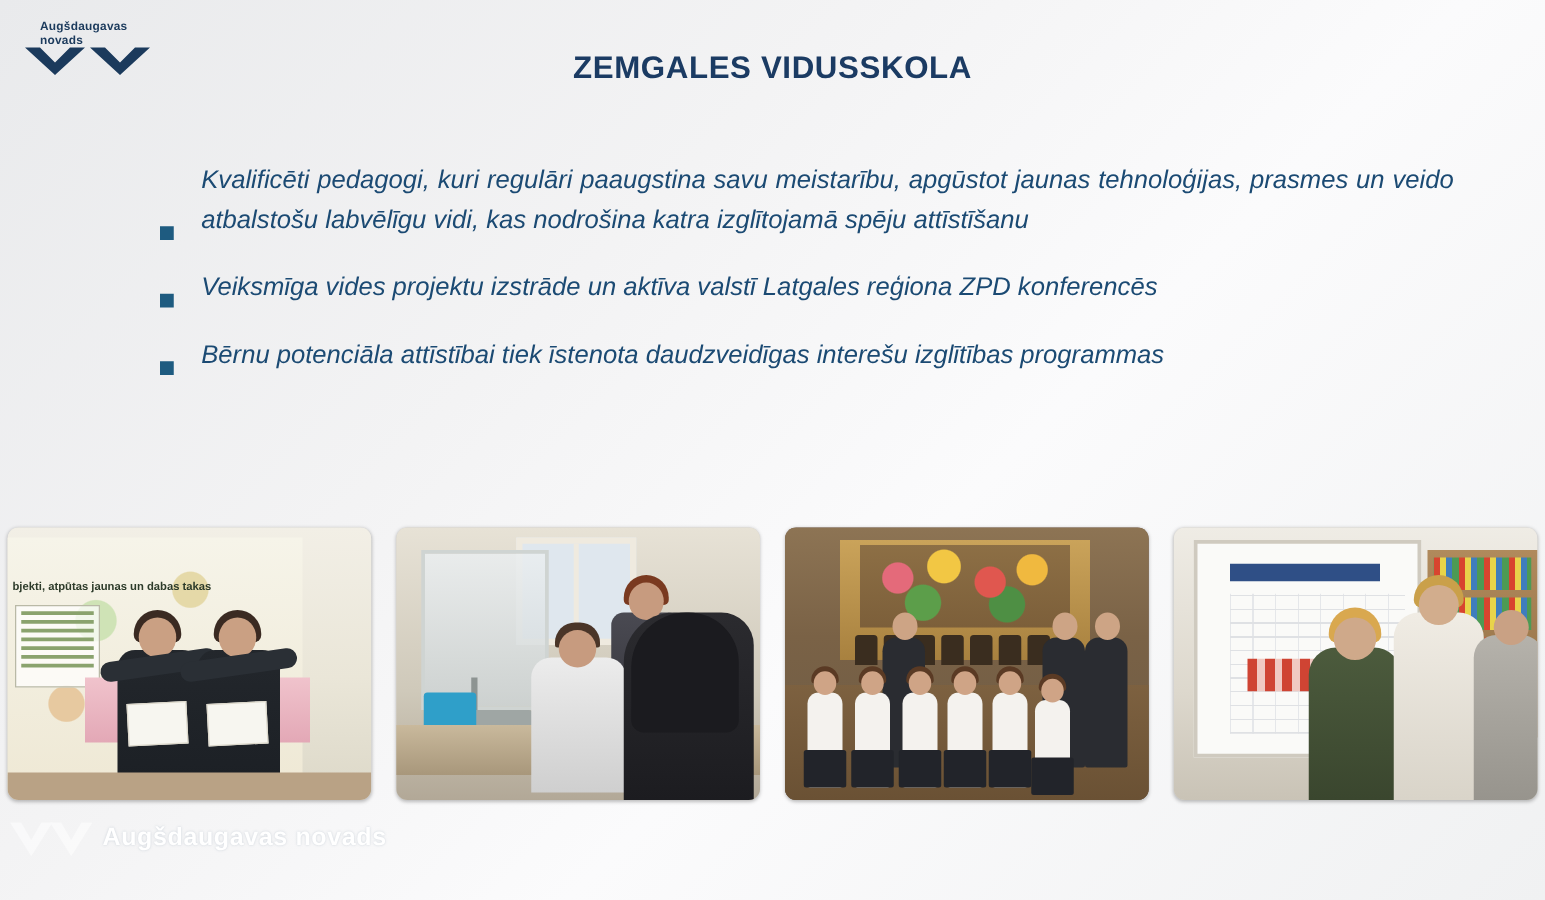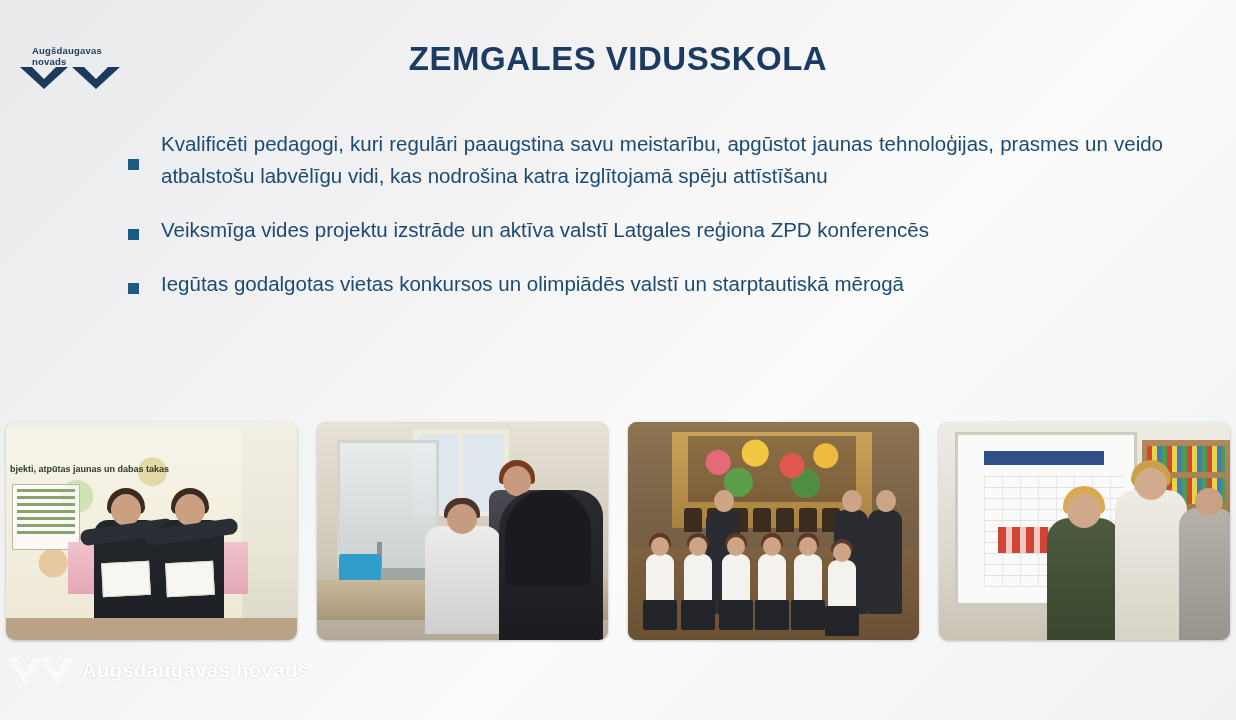--- a/index.html
+++ b/index.html
@@ -20,21 +20,20 @@
     background: linear-gradient(135deg, #e9eaec 0%, #f3f3f4 35%, #fbfbfc 60%, #f0f1f2 100%);
     overflow: hidden;
   }
   
   .logo {
     position: absolute;
     left: 14px;
     top: 14px;
     width: 110px;
     height: 46px;
-    margin-top: 29px;
   }
   .logo-text {
     position: absolute;
     left: 18px;
     top: 2px;
     font-size: 9.5px;
     font-weight: bold;
     color: #1b3a5c;
     line-height: 11px;
     letter-spacing: 0.2px;
@@ -45,35 +44,36 @@
     top: 22px;
     width: 104px;
     height: 24px;
   }
   .title {
     position: absolute;
     left: 0;
     right: 0;
     top: 40px;
     text-align: center;
-    font-size: 33px;
+    font-size: 25px;
     font-weight: bold;
     color: #1b3b63;
     letter-spacing: 0.5px;
   }
   .bullets {
     position: absolute;
     left: 128px;
     top: 128px;
     width: 1035px;
   }
   .bullet {
     display: flex;
-    align-items: center;
+    align-items: flex-end;
     margin-bottom: 22px;
+    font-style: italic;
   }
   .bullet-marker {
     flex: 0 0 auto;
     width: 11px;
     height: 11px;
     background: #1e5b80;
     margin-top: 9px;
     margin-right: 22px;
   }
   .bullet-text {
@@ -371,25 +371,25 @@
     <div class="bullet">
       <div class="bullet-marker"></div>
       <div class="bullet-text">Kvalificēti pedagogi, kuri regulāri paaugstina savu meistarību, apgūstot jaunas tehnoloģijas, prasmes un veido atbalstošu labvēlīgu vidi, kas nodrošina katra izglītojamā spēju attīstīšanu</div>
     </div>
 
     <div class="bullet nojustify">
       <div class="bullet-marker"></div>
       <div class="bullet-text">Veiksmīga vides projektu izstrāde un aktīva valstī Latgales reģiona ZPD konferencēs</div>
     </div>
 
-
     <div class="bullet nojustify">
       <div class="bullet-marker"></div>
-      <div class="bullet-text">Iegūtas godalgotas vietas konkursos un olimpiādēs valstī un starptautiskā mērogā</div>
-    </div>
+      <div class="bullet-text">Bērnu potenciāla attīstībai tiek īstenota daudzveidīgas interešu izglītības programmas</div>
+    </div>
+
 
   </div>
 
   <div class="photos">
 
     <div class="photo p1">
       <div class="wall"></div>
       <div class="map"></div>
       <div class="maptext">bjekti, atpūtas jaunas un dabas takas</div>
       <div class="legend">

